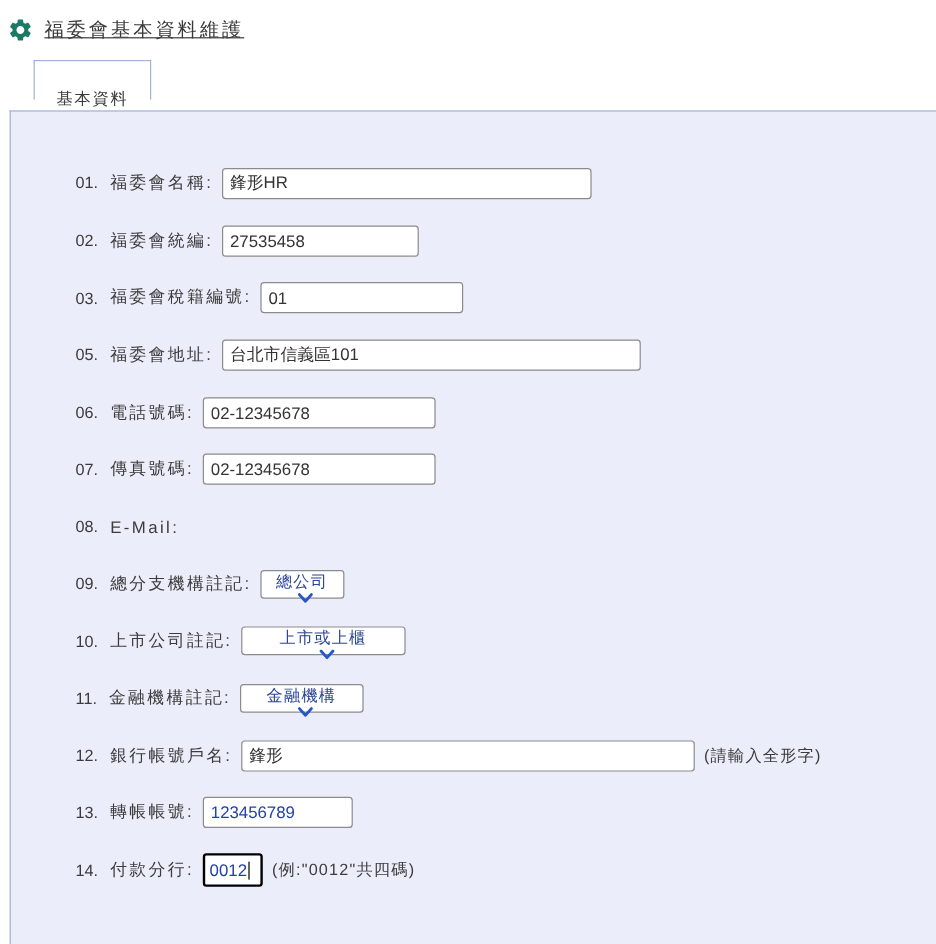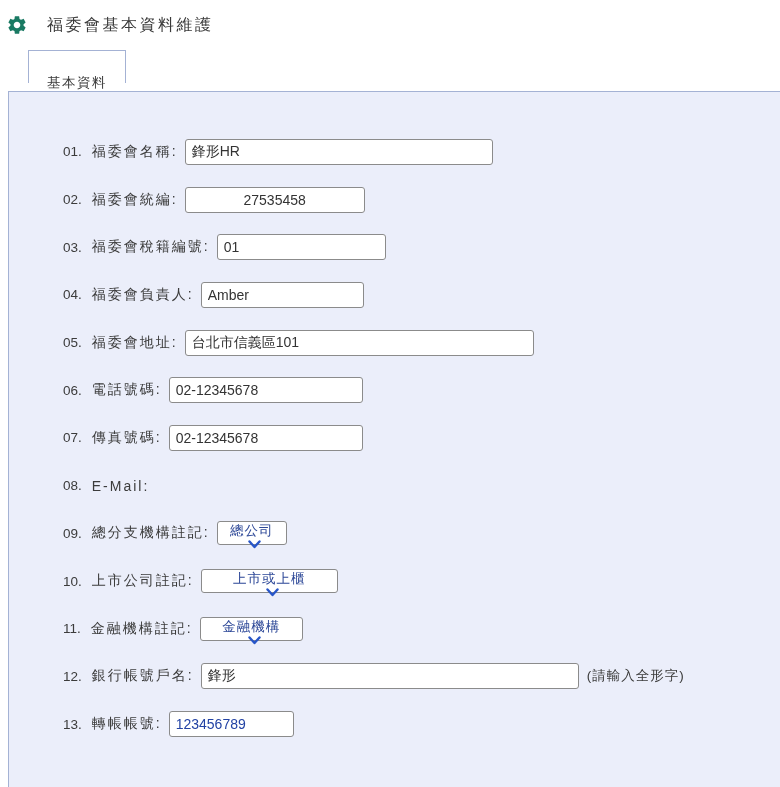--- a/index.html
+++ b/index.html
@@ -10,21 +10,21 @@
     --input-border:#8b8b8b;
     --select-text:#2c4797;
     --chevron-blue:#2856c8;
     --value-blue:#2242a4;
     --focus-border:#000000;
   }
   *{margin:0;padding:0;box-sizing:border-box;}
   html,body{width:780px;background:#ffffff;font-family:"Liberation Sans","DejaVu Sans",sans-serif;color:var(--label-color);}
   body{height:787px;overflow:hidden;}
 
-  .page-header{display:flex;align-items:center;gap:19px;padding:12px 0 0 6px;height:38px;}
+  .page-header{display:flex;align-items:center;gap:9px;padding:12px 0 0 6px;height:38px;text-decoration:underline;}
   .page-header .gear{width:22px;height:22px;flex:0 0 auto;}
   .page-title{font-size:16px;letter-spacing:2.5px;color:#3a3a3a;font-weight:500;}
 
   .tab{display:inline-block;margin:12px 0 0 28px;padding:16px 18px;height:31px;line-height:31px;
        background:#ffffff;border:1px solid var(--panel-border);border-bottom:none;
        font-size:13.5px;letter-spacing:1.5px;color:#3a3a3a;cursor:default;}
 
   .panel{margin-left:8px;width:772px;height:706px;background:var(--panel-bg);
          border:1px solid var(--panel-border);border-right:none;}
 
@@ -66,33 +66,27 @@
   <div class="rows">
       <div class="row">
     <span class="num">01.</span>
     <span class="flabel">福委會名稱:</span>
     <input class="text-input" readonly="" value="鋒形HR" style="width: 308px;">
 
   </div>
       <div class="row">
     <span class="num">02.</span>
     <span class="flabel">福委會統編:</span>
-    <input class="text-input" readonly="" value="27535458" style="width: 180px; text-align: center;">
+    <input class="text-input" readonly="" value="27535458" style="width: 164px;">
 
   </div>
       <div class="row">
     <span class="num">03.</span>
     <span class="flabel">福委會稅籍編號:</span>
     <input class="text-input" readonly="" value="01" style="width: 169px;">
-
-  </div>
-      <div class="row">
-    <span class="num">04.</span>
-    <span class="flabel">福委會負責人:</span>
-    <input class="text-input" readonly="" value="Amber" style="width: 163px;">
 
   </div>
       <div class="row">
     <span class="num">05.</span>
     <span class="flabel">福委會地址:</span>
     <input class="text-input" readonly="" value="台北市信義區101" style="width: 349px;">
 
   </div>
       <div class="row">
     <span class="num">06.</span>
@@ -153,19 +147,30 @@
     <input class="text-input" readonly="" value="鋒形" style="width: 378px;">
 
     <span class="hint">(請輸入全形字)</span>
   </div>
       <div class="row">
     <span class="num">13.</span>
     <span class="flabel">轉帳帳號:</span>
     <input class="text-input" readonly="" value="123456789" style="width: 125px; color: rgb(34, 66, 164);">
 
   </div>
+      <div class="row">
+    <span class="num">14.</span>
+    <span class="flabel">付款分行:</span>
+
+    <span class="fake-input" style="width: 50px; color: rgb(34, 66, 164);">
+      <span>0012</span>
+          <span class="caret"></span>
+    </span>
+
+    <span class="hint">(例:"0012"共四碼)</span>
+  </div>
     </div>
 </div>
 
 
 
 
 
 
 </body></html>

